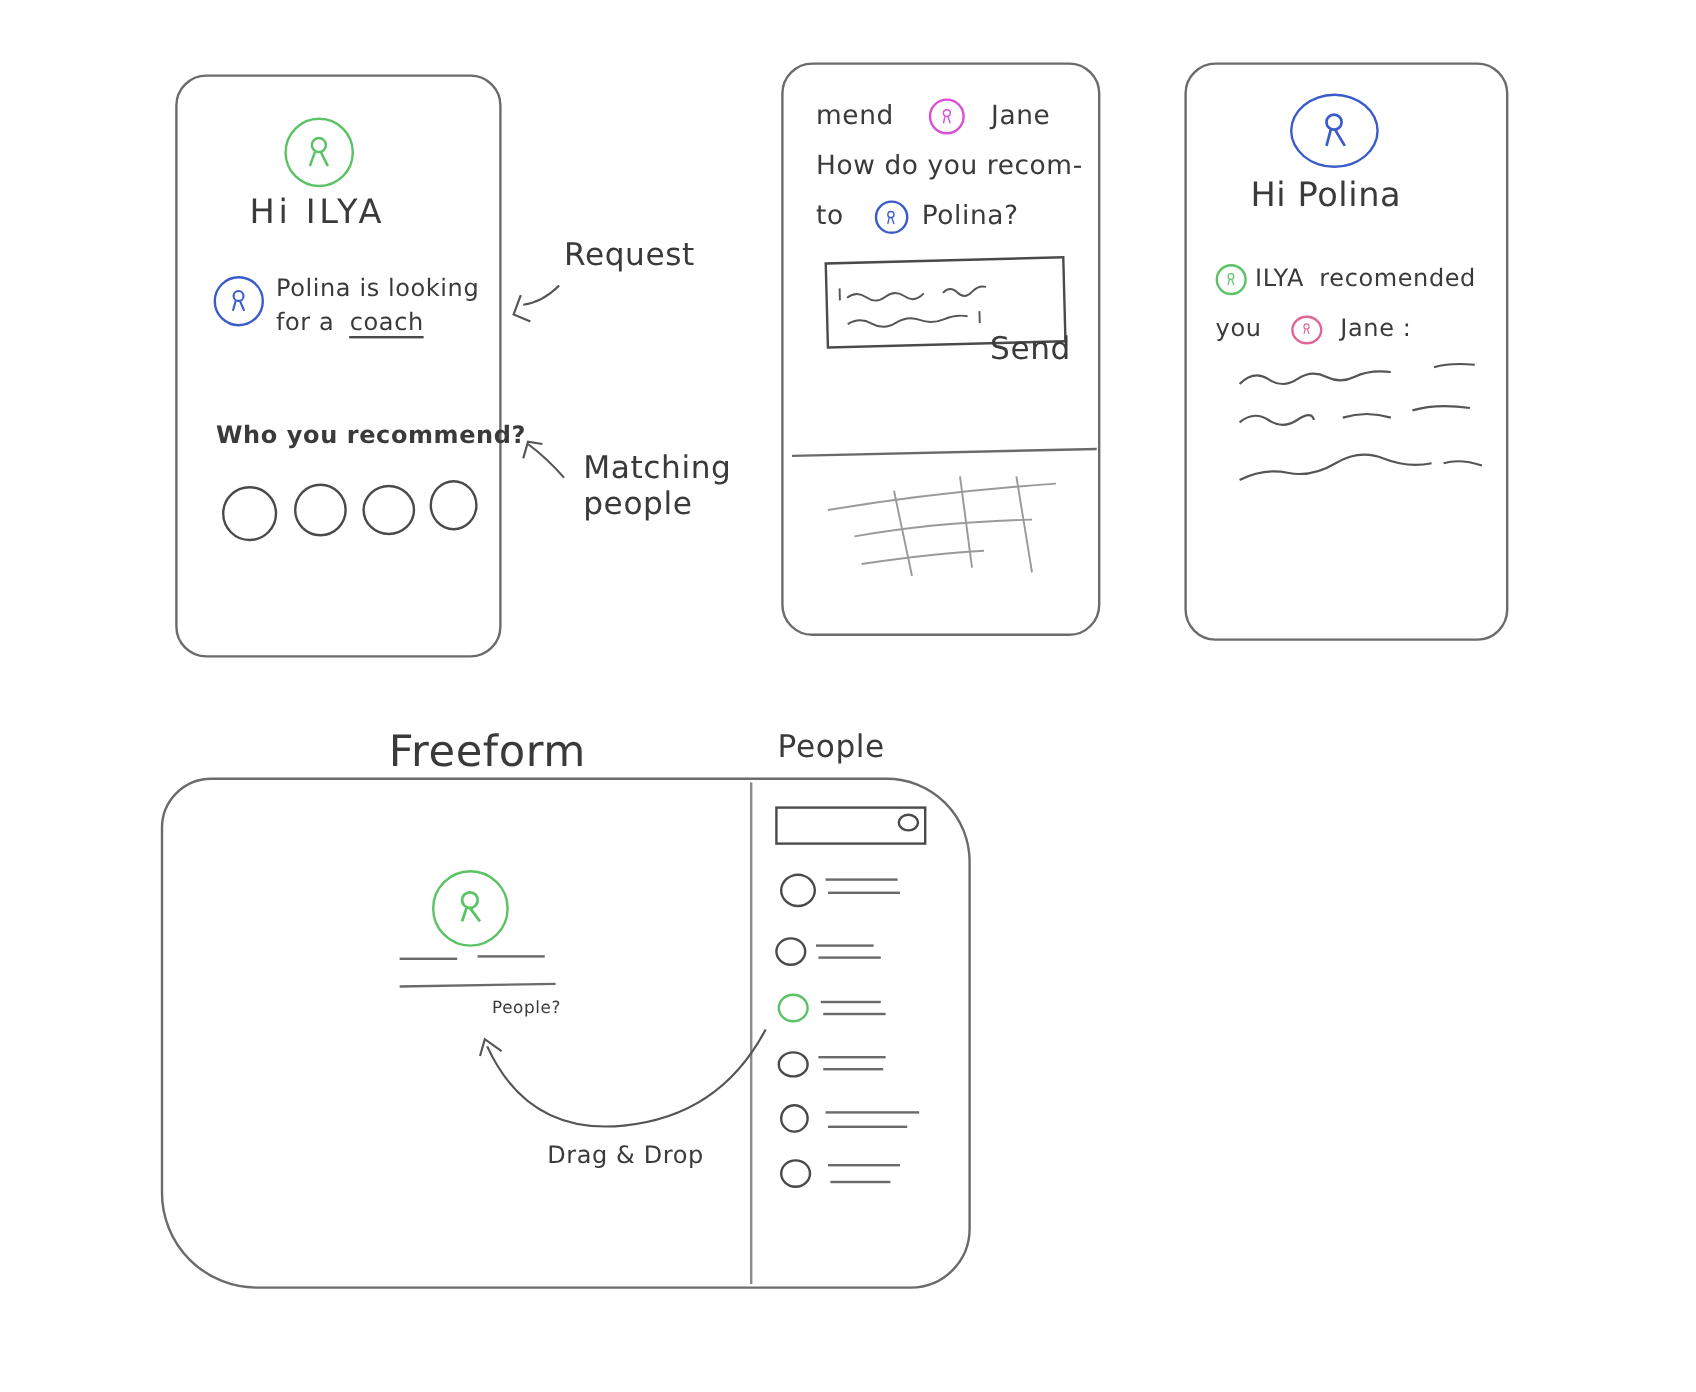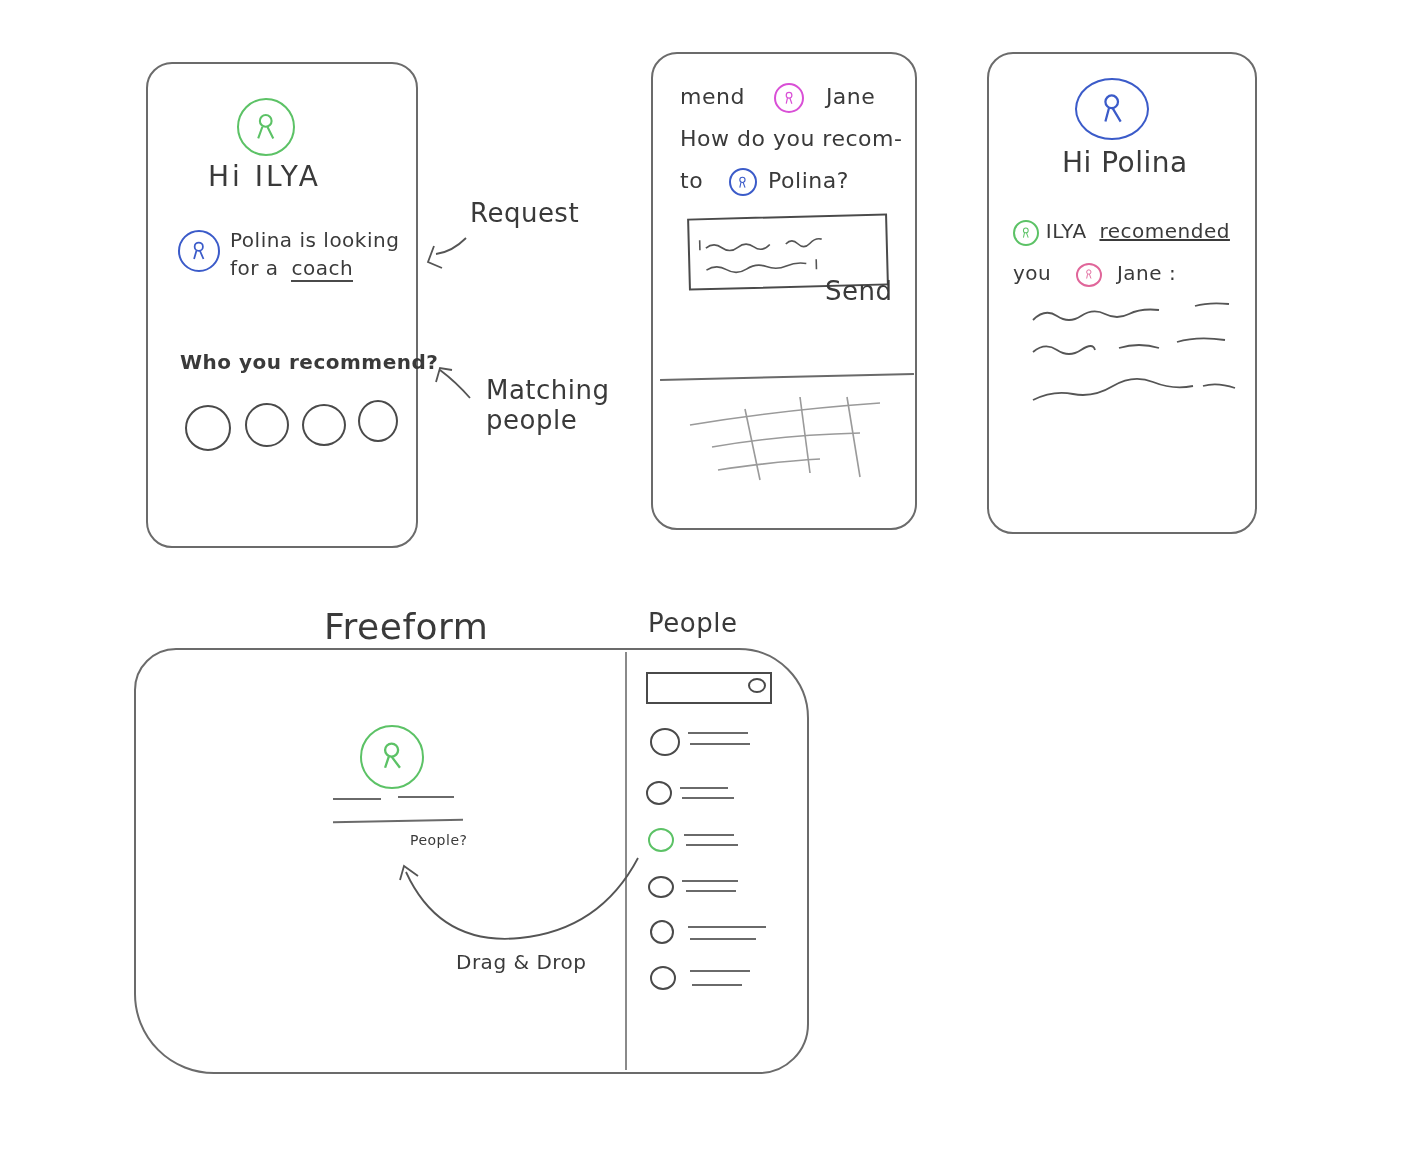--- a/index.html
+++ b/index.html
@@ -102,32 +102,32 @@
 </svg>
 
 <div class="phone" style="left:987px; top:52px; width:270px; height:482px;">
 </div>
 <div class="avatar" style="left:1075px; top:78px; width:74px; height:62px; border:2px solid #3b5bc9;">
   <svg viewBox="0 0 40 40">
     <circle cx="20" cy="12" r="7" fill="none" stroke="#3b5bc9" stroke-width="2.5"></circle>
     <path d="M17 19 L13 34 M21 19 L30 34" stroke="#3b5bc9" stroke-width="2.5" fill="none"></path>
   </svg>
 </div>
-<div class="abs hand" style="left:1042px; top:146px; font-size:28px;margin-left:20px;">Hi Polina</div>
+<div class="abs hand" style="left:1042px; top:146px; font-size:28px;">Hi Polina</div>
 
 <div class="abs hand" style="left:1013px; top:210px; font-size:20px; line-height:42px;">
   <div>
     <span class="avatar" style="position:relative; display:inline-flex; width:26px; height:26px; border:2px solid #5cc266; vertical-align:middle;">
       <svg viewBox="0 0 40 40">
         <circle cx="20" cy="13" r="7" fill="none" stroke="#5cc266" stroke-width="3"></circle>
         <path d="M16 20 L13 34 M22 20 L27 34" stroke="#5cc266" stroke-width="3" fill="none"></path>
       </svg>
     </span>
     <span>ILYA</span>
-    <span style="margin-left:6px;text-decoration:underline;">recomended</span>
+    <span style="margin-left:6px;">recomended</span>
   </div>
   <div>
     <span>you</span>
     <span class="avatar" style="position:relative; display:inline-flex; width:26px; height:24px; border:2px solid #e0669a; vertical-align:middle; margin:0 8px 0 18px;">
       <svg viewBox="0 0 40 40">
         <circle cx="20" cy="13" r="7" fill="none" stroke="#e0669a" stroke-width="3"></circle>
         <path d="M16 20 L13 34 M22 20 L27 34" stroke="#e0669a" stroke-width="3" fill="none"></path>
       </svg>
     </span>
     <span>Jane :</span>

